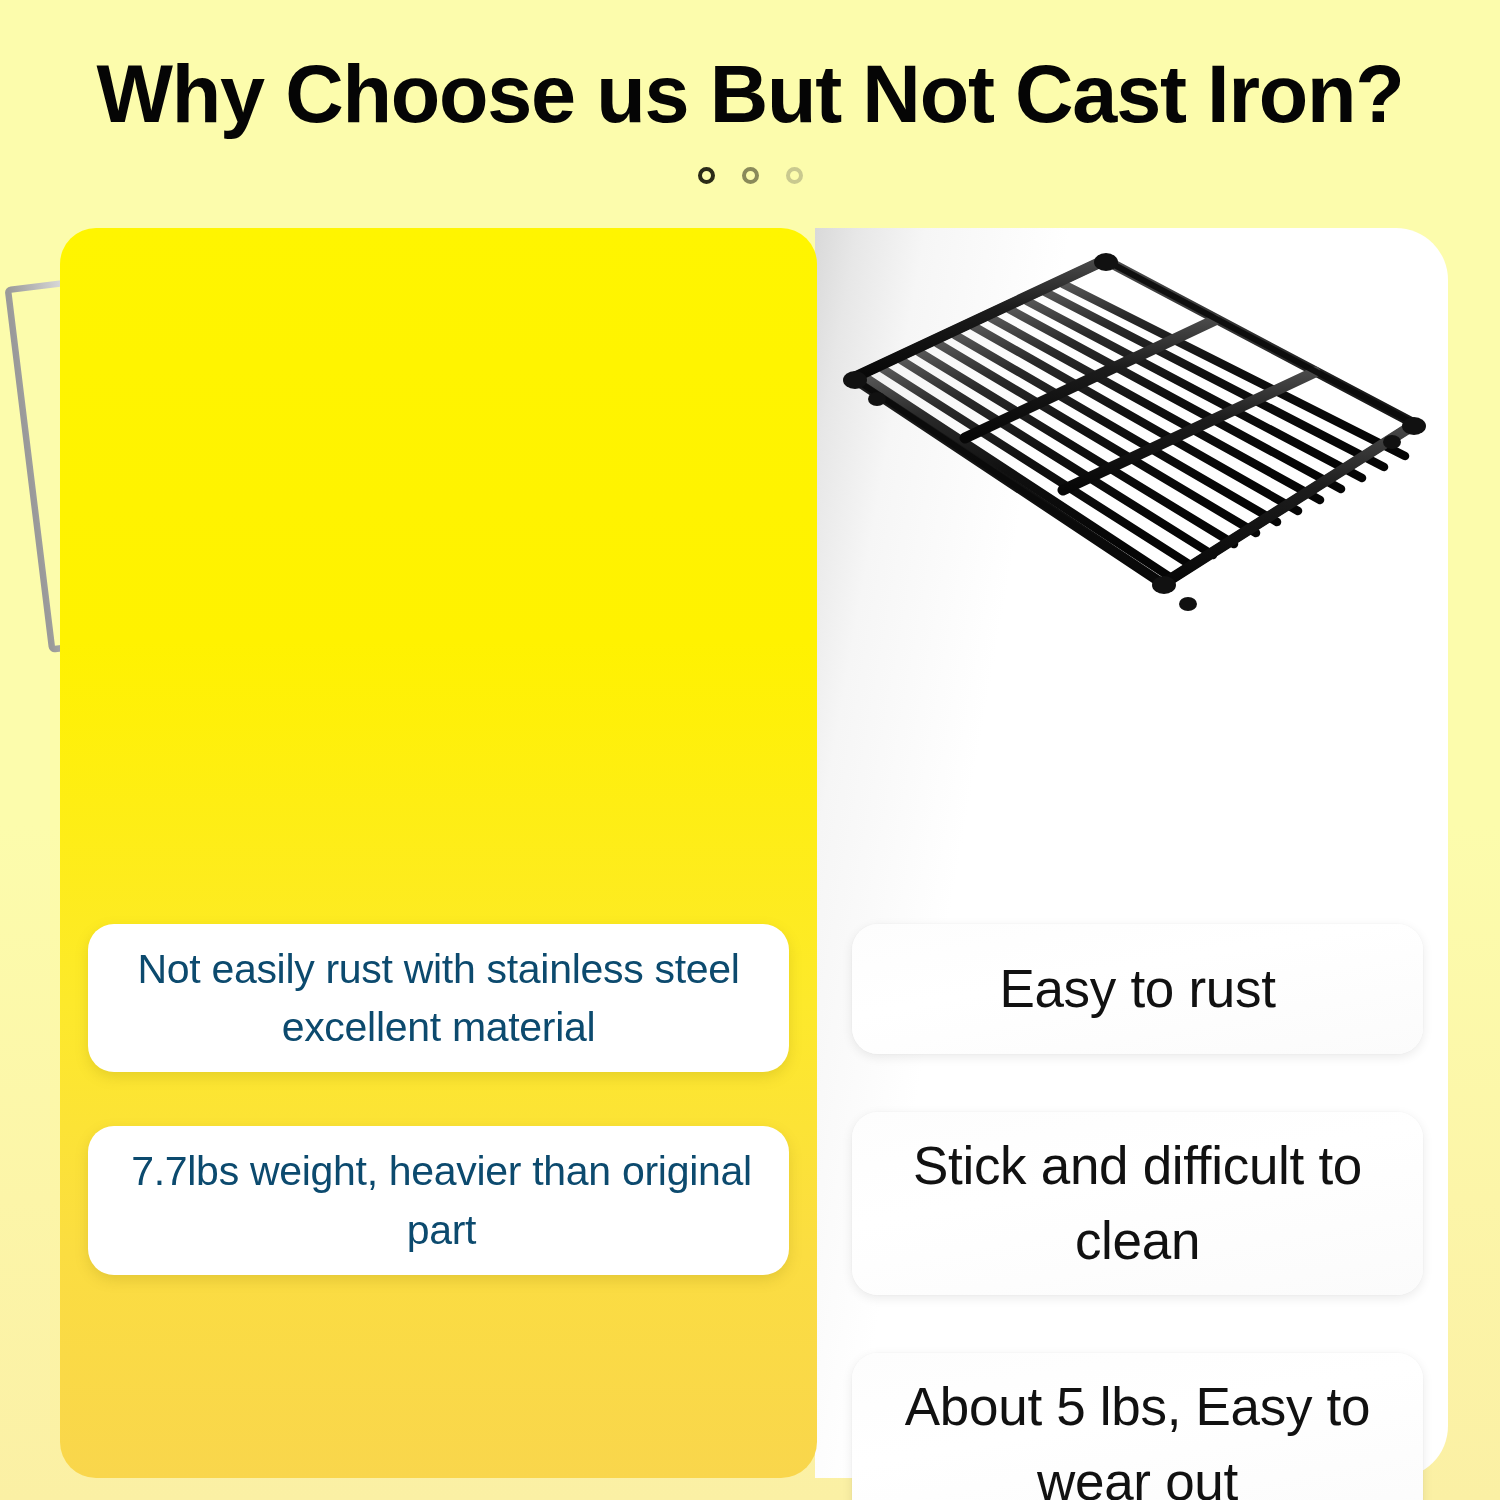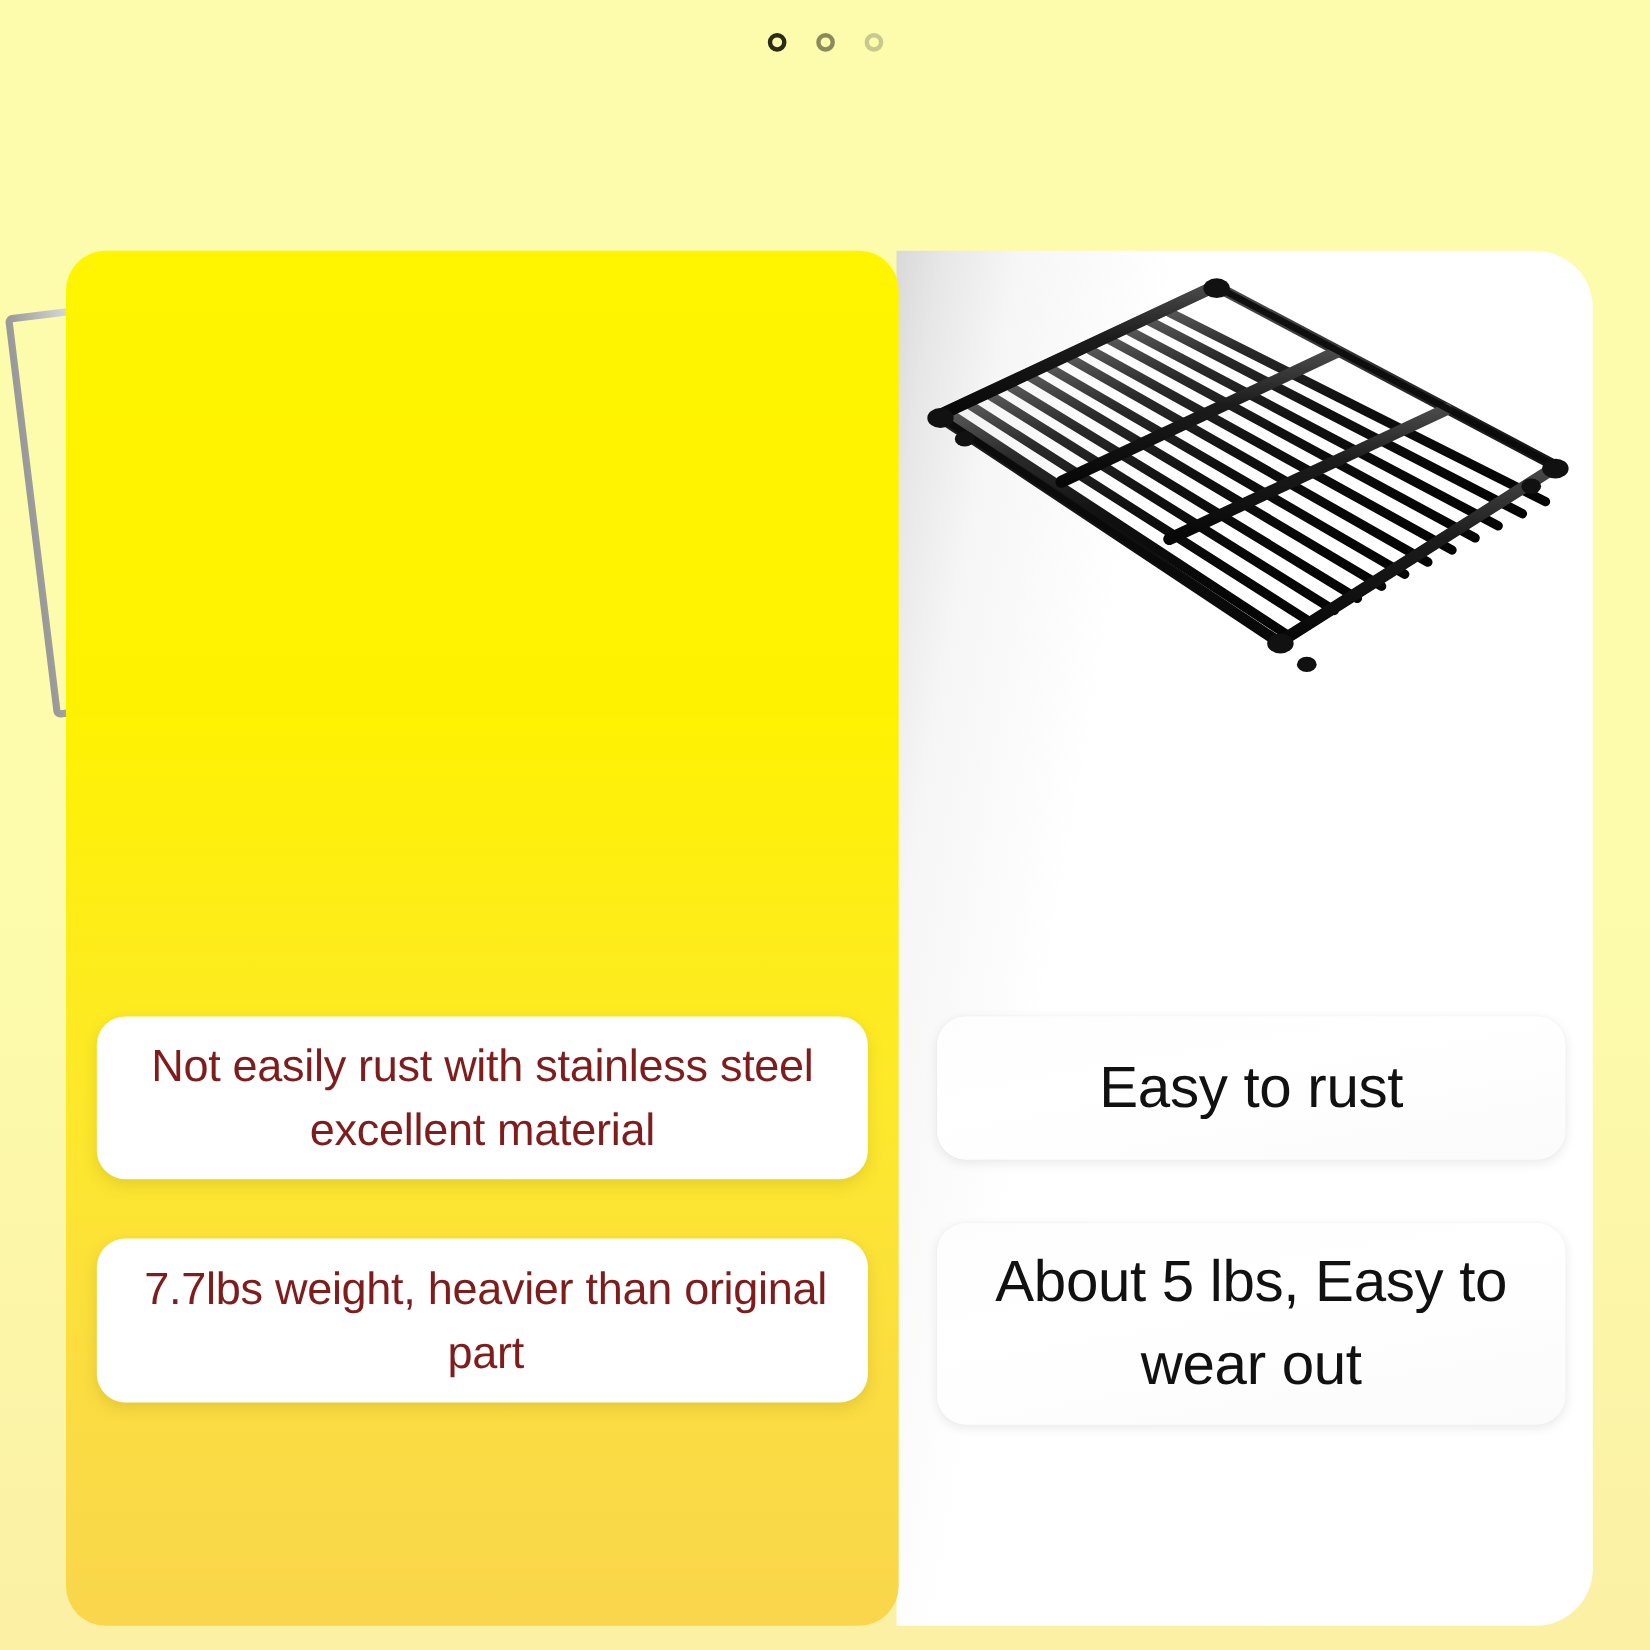--- a/index.html
+++ b/index.html
@@ -146,21 +146,21 @@
     min-height: 138px;
     margin-bottom: 54px;
     box-shadow: 0 5px 14px rgba(120,105,0,0.18);
   }
   .card-left:last-child { margin-bottom: 0; padding-left: 32px; }
 
   .card-left .card-text {
     font-family: "Liberation Sans", sans-serif;
     font-size: 41px;
     line-height: 1.42;
-    color: #7f1d1d;
+    color: #0c4a6e;
     font-weight: normal;
     letter-spacing: -0.3px;
   }
 
   .card-right {
     min-height: 130px;
     margin-bottom: 58px;
     background: linear-gradient(170deg, #fdfdfd 0%, #ffffff 40%, #fbfbfb 100%);
     box-shadow: 0 3px 11px rgba(0,0,0,0.085), 0 0 0 1px rgba(0,0,0,0.012);
   }
@@ -174,20 +174,21 @@
     font-weight: normal;
     letter-spacing: -0.3px;
   }
 </style>
 </head>
 <body>
 
 <div class="page-tint"></div>
 
 <div class="header">
+  <div class="page-title">Why Choose us But Not Cast Iron?</div>
 
   <div class="dots">
     <span class="dot d1"></span>
     <span class="dot d2"></span>
     <span class="dot d3"></span>
   </div>
 </div>
 
 <div class="panels">
 
@@ -355,18 +356,21 @@
       <span class="card-text">7.7lbs weight, heavier than original part</span>
     </div>
 
   </div>
 
   <div class="cards-right">
     <div class="card card-right">
       <span class="card-text">Easy to rust</span>
     </div>
     <div class="card card-right">
+      <span class="card-text">Stick and difficult to clean</span>
+    </div>
+    <div class="card card-right">
       <span class="card-text">About 5 lbs, Easy to wear out</span>
     </div>
 
   </div>
 
 </div>
 
 </body></html>

